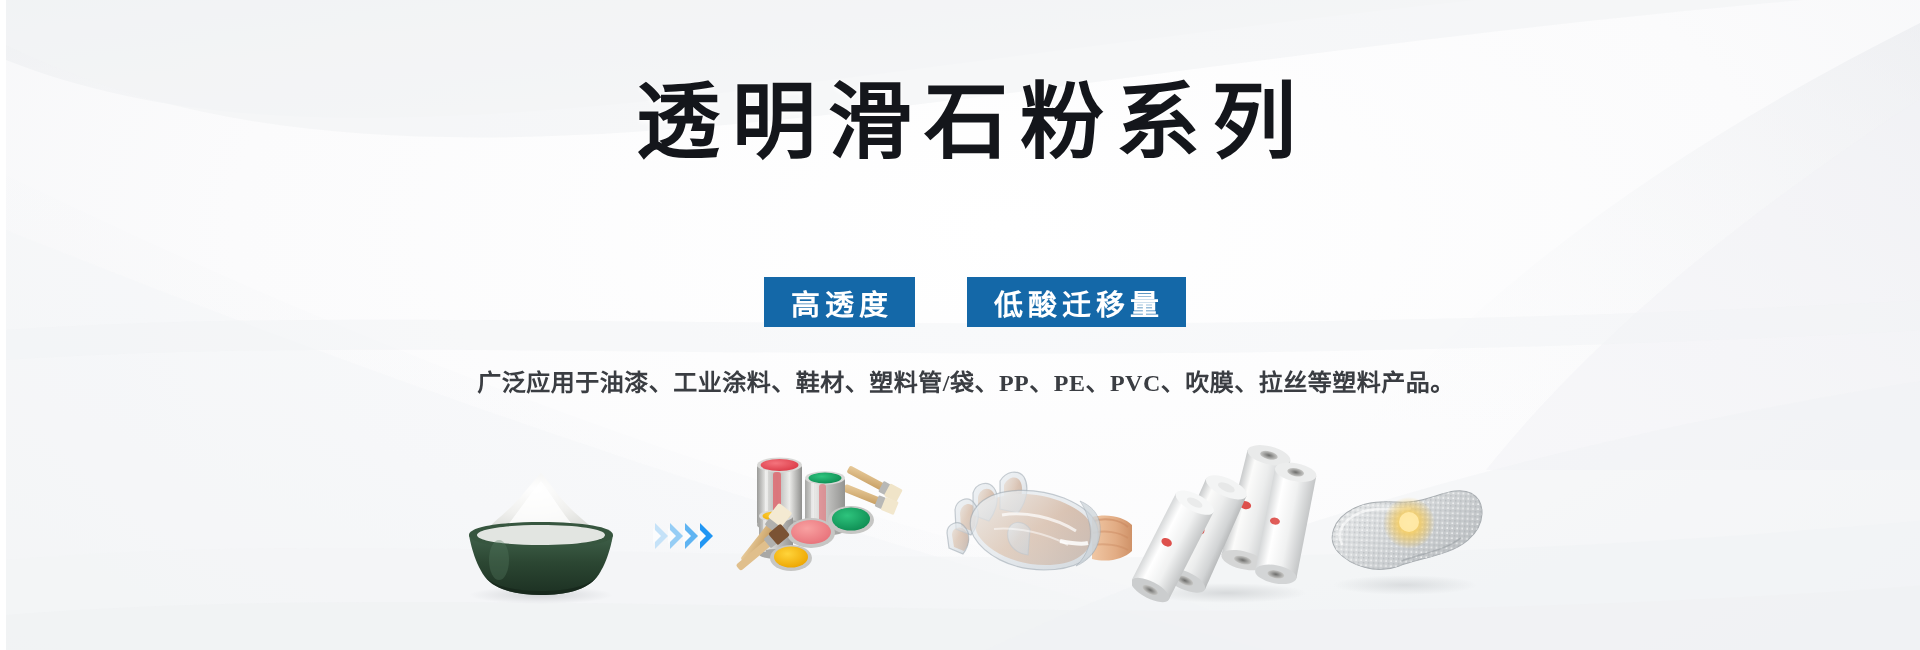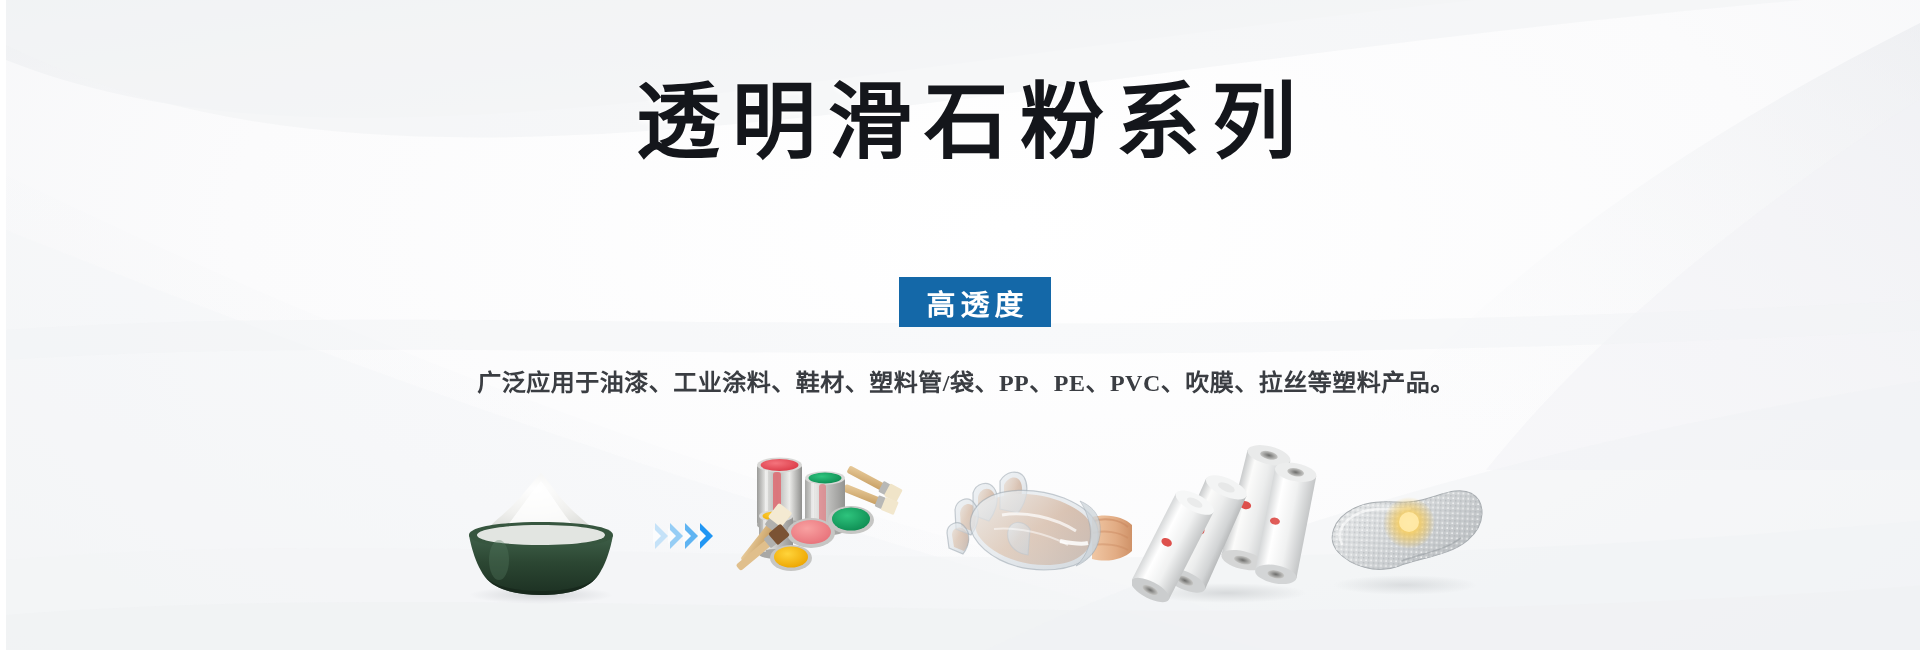--- a/index.html
+++ b/index.html
@@ -190,20 +190,21 @@
       <path d="M0,330 C420,300 1000,350 1920,300 L1920,330 C1000,380 420,330 0,360 Z" fill="#f2f3f5" opacity="0.5"></path>
     </svg>
   </div>
 
   <div class="title-wrap">
     <h1 class="main-title">透明滑石粉系列</h1>
   </div>
 
   <div class="badges">
     <div class="badge">高透度</div>
+    <div class="badge">低酸迁移量</div>
   </div>
 
   <div class="desc">广泛应用于油漆、工业涂料、鞋材、塑料管/袋、PP、PE、PVC、吹膜、拉丝等塑料产品。</div>
 
   <div class="products">
 
     <div class="product">
       <svg width="200" height="140" viewBox="0 0 200 140" xmlns="http://www.w3.org/2000/svg">
         <defs>
           <linearGradient id="bowlG" x1="0" y1="0" x2="0" y2="1">

